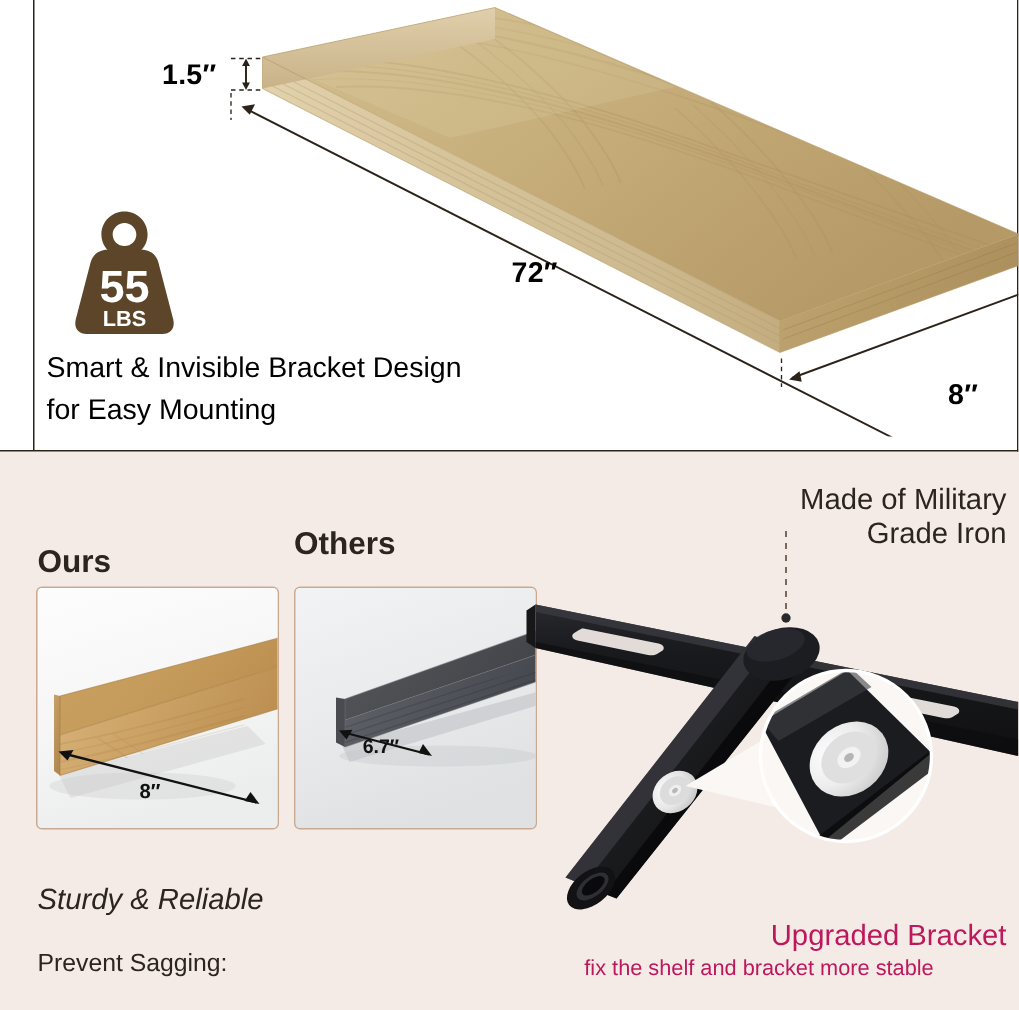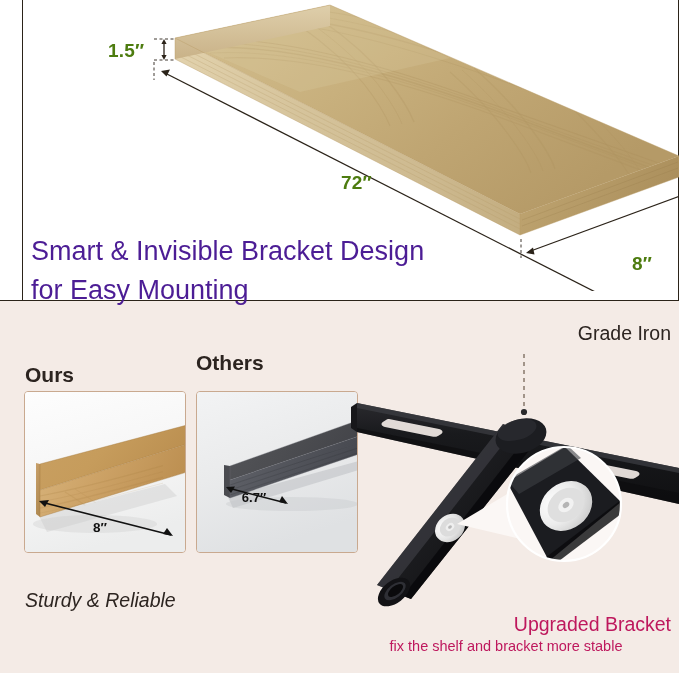--- a/index.html
+++ b/index.html
@@ -25,34 +25,34 @@
   #top-panel-edge-r{
     position:absolute; right:0; top:0; width:1.5px; height:301px; background:#2b2319;
   }
 
   
   #shelf-wrap{ position:absolute; left:150px; top:-4px; width:529px; height:290px; }
   #shelf-svg{ display:block; }
 
   
   .dim-label{
-    position:absolute; color:#4d7c0f; font-weight:bold; letter-spacing:.2px;
+    position:absolute; color:#000000; font-weight:bold; letter-spacing:.2px;
     white-space:nowrap;
   }
   #dim-15{ left:108px; top:40px; font-size:19px; }
   #dim-72{ left:341px; top:172px; font-size:19px; }
   #dim-8top{ left:632px; top:253px; font-size:19px; }
 
   
   #weight-badge{ position:absolute; left:44px; top:139px; width:78px; height:86px; }
 
   
   #top-headline{
     position:absolute; left:31px; top:232px; width:420px;
-    font-size:27px; line-height:1.45; color:#4c1d95; font-weight:400;
+    font-size:19px; line-height:1.45; color:#000000; font-weight:400;
   }
   #top-headline .l2{ display:block; }
 
   
   #bottom{
     position:absolute; left:0; top:311px; width:679px; height:362px;
     background:#F4EBE6;
   }
 
   
@@ -200,20 +200,33 @@
         <polygon points="376,257 383,251.5 384.5,258.5" fill="#2b2319" stroke="none"></polygon>
         <polygon points="543,195 536,200 534.5,193" fill="#2b2319" stroke="none"></polygon>
       </g>
     </svg>
   </div>
 
   <div class="dim-label" id="dim-15">1.5″</div>
   <div class="dim-label" id="dim-72">72″</div>
   <div class="dim-label" id="dim-8top">8″</div>
 
+  <div id="weight-badge">
+    <svg width="78" height="86" viewBox="0 0 78 86">
+      <g fill="#5C4529">
+
+        <path d="M39,2 C30.4,2 23.6,8.8 23.6,17.3 C23.6,23.1 26.8,28.1 31.6,30.7 L46.4,30.7 C51.2,28.1 54.4,23.1 54.4,17.3 C54.4,8.8 47.6,2 39,2 Z
+                 M39,9.6 C43.4,9.6 46.9,13.1 46.9,17.3 C46.9,21.5 43.4,25 39,25 C34.6,25 31.1,21.5 31.1,17.3 C31.1,13.1 34.6,9.6 39,9.6 Z"></path>
+
+        <path d="M27.5,27.5 L50.5,27.5 C56,27.5 60.2,30.8 61.6,36 L71.5,74 C72.8,79.6 70,83.6 64.2,83.6 L13.8,83.6 C8,83.6 5.2,79.6 6.5,74 L16.4,36 C17.8,30.8 22,27.5 27.5,27.5 Z"></path>
+      </g>
+      <text x="39" y="62" text-anchor="middle" font-family="'Liberation Sans', sans-serif" font-size="30" font-weight="bold" fill="#ffffff">55</text>
+      <text x="39" y="78" text-anchor="middle" font-family="'Liberation Sans', sans-serif" font-size="14.5" font-weight="bold" fill="#ffffff">LBS</text>
+    </svg>
+  </div>
 
   <div id="top-headline">
     <span>Smart &amp; Invisible Bracket Design</span>
     <span class="l2">for Easy Mounting</span>
   </div>
 </div>
 
 <div id="bottom"></div>
 
 <div class="cmp-title" id="cmp-title-ours">Ours</div>
@@ -335,23 +348,25 @@
       <line x1="31" y1="96" x2="89" y2="111"></line>
     </g>
     <polygon points="29,95 38,94.5 34,101" fill="#111"></polygon>
     <polygon points="91,112 82,110 85,104" fill="#111"></polygon>
     <text x="57" y="110" font-family="'Liberation Sans', sans-serif" font-size="13" font-weight="bold" fill="#111" text-anchor="middle">6.7″</text>
   </svg>
 </div>
 
 <div id="sturdy-block">
   <div id="sturdy-title">Sturdy &amp; Reliable</div>
+  <div id="sturdy-l1">Prevent Sagging:</div>
 </div>
 
 <div id="military-text">
+  <div>Made of Military</div>
   <div>Grade Iron</div>
 </div>
 
 <div id="bracket-wrap">
   <svg width="330" height="264" viewBox="0 0 330 264">
     <defs>
       <linearGradient id="plateG" x1="0" y1="0" x2="0" y2="1">
         <stop offset="0" stop-color="#2a2a2e"></stop>
         <stop offset="0.3" stop-color="#191a1d"></stop>
         <stop offset="1" stop-color="#101012"></stop>

